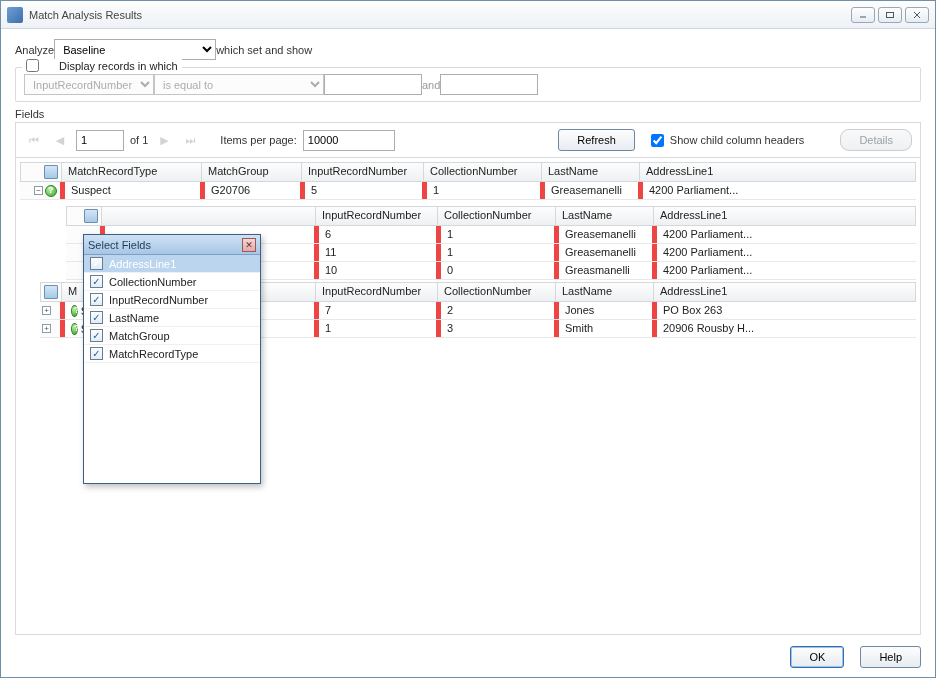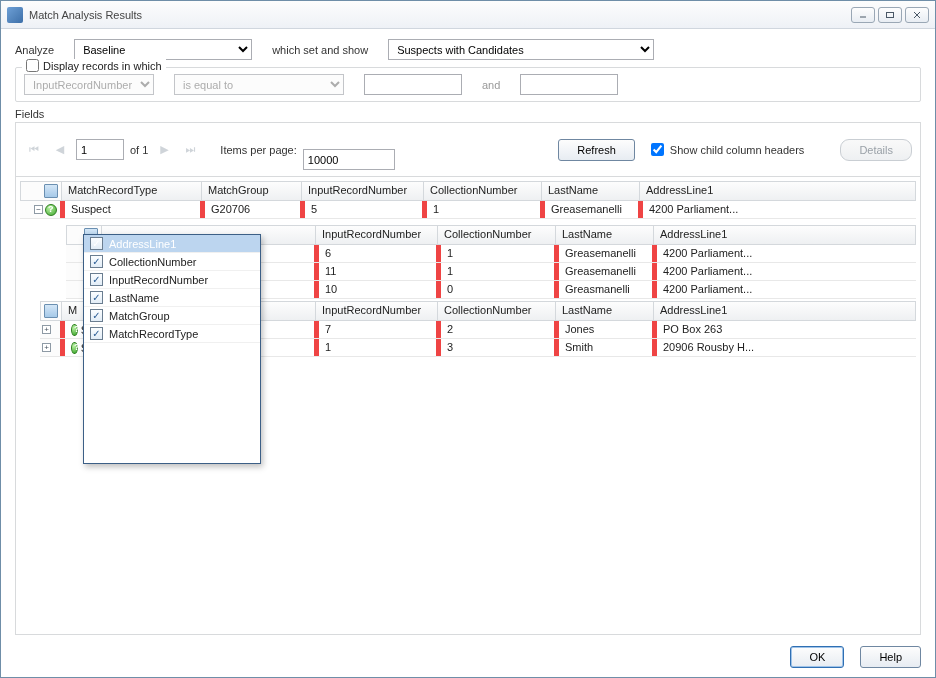--- a/index.html
+++ b/index.html
@@ -10,45 +10,45 @@
 
 .titlebar { height: 28px; background: linear-gradient(#fdfdfd,#eef1f6); border-bottom: 1px solid #d0d6de; display: flex; align-items: center; padding: 0 6px; }
 .titlebar .app-icon { width: 16px; height: 16px; background: linear-gradient(135deg,#6ea0d6,#3d6fa8); border-radius: 2px; margin-right: 6px; }
 .titlebar .title { flex: 1; color: #444; }
 .win-btn { width: 24px; height: 16px; margin-left: 3px; border: 1px solid #9aa7b5; border-radius: 3px; background: linear-gradient(#fdfdfd,#e8edf3); display: inline-flex; align-items: center; justify-content: center; font-size: 9px; color: #4a5866; cursor: default; }
 
 
 .content { flex: 1; padding: 10px 14px 0 14px; display: flex; flex-direction: column; position: relative; overflow: hidden; }
 
 
-.row { display: flex; align-items: center; gap: 20px; margin-bottom: 5px; }
+.row { display: flex; align-items: center; gap: 0; margin-bottom: 5px; }
 .lbl { color: #333; }
 select, input[type="text"].field { height: 21px; border: 1px solid #abadb3; background: #fff; font: inherit; padding: 1px 4px; }
 select { cursor: pointer; }
-.select-wide1 { width: 178px; }
+.select-wide1 { width: 162px; }
 .select-wide2 { width: 266px; }
 
 
 input[type="checkbox"] { width: 13px; height: 13px; }
 
 
 .grp { border: 1px solid #d8dadc; border-radius: 2px; position: relative; padding: 6px 8px; margin: 2px 0 6px 0; }
-.grp .legend { position: absolute; top: -9px; left: 6px; background: #fff; padding: 0 4px; display: flex; align-items: center; gap: 4px; }
+.grp .legend { position: absolute; top: -9px; left: 6px; background: #fff; padding: 0 4px; display: flex; align-items: center; gap: 20px; }
 .filter-field { width: 130px; }
 .filter-op { width: 170px; }
 .txt { width: 98px; }
 .disabled { color: #b5b5b5; background: #fbfbfb; }
 select.disabled, input.disabled { color: #8a8a8a; }
 
 
 .results-hdr { border: 1px solid #d8dadc; border-bottom: none; padding: 6px 8px; display: flex; align-items: center; gap: 6px; }
 .pager-btn { width: 20px; height: 20px; display: inline-flex; align-items: center; justify-content: center; color: #7f8893; }
 .pager-btn.dis { color: #cfd4d9; }
 .page-input { width: 48px; height: 20px; text-align: left; padding-left: 4px; }
-.ipp-input { width: 92px; height: 20px; margin-top: 20px; }
+.ipp-input { width: 92px; height: 20px; }
 .btn { height: 22px; padding: 0 18px; border: 1px solid #6f87a1; border-radius: 3px; background: linear-gradient(#fdfdfd,#e7ecf2); cursor: pointer; font: inherit; }
 .btn.dis { color: #9aa1a8; border-color: #c9ced3; background: linear-gradient(#f9f9f9,#eef0f2); cursor: default; border-radius: 9px; }
 .spacer { flex: 1; }
 
 
 .grid { border: 1px solid #d8dadc; flex: 1; overflow: hidden; position: relative; background: #fff; padding: 4px 4px; }
 .grid-row { display: flex; align-items: stretch; border-bottom: 1px solid #e8e8e8; height: 18px; }
 .grid-row.header { background: linear-gradient(#fdfdfd,#eef0f2); border: 1px solid #d4d8dc; height: 20px; }
 .tree-gutter { width: 40px; flex: none; display: flex; align-items: center; justify-content: flex-end; padding-right: 3px; gap: 2px; background: #fcfcfc; }
 .cell { border-left: 5px solid #ef4444; padding: 2px 6px; overflow: hidden; white-space: nowrap; text-overflow: ellipsis; }
@@ -112,23 +112,20 @@
   </div>
 
   <div class="content">
 
     <div class="row">
       <span class="lbl">Analyze</span>
       <select class="select-wide1">
         <option>Baseline</option>
       </select>
       <span class="lbl">which set and show</span>
-      <select class="select-wide2">
-        <option>Suspects with Candidates</option>
-      </select>
     </div>
 
     <div class="grp">
       <span class="legend">
         <input type="checkbox" style="">
         <span>Display records in which</span>
       </span>
       <div class="row" style="margin:0">
         <select class="filter-field disabled" disabled="">
           <option>InputRecordNumber</option>
@@ -265,20 +262,24 @@
         <div class="cell c-irn">1</div>
         <div class="cell c-coll">3</div>
         <div class="cell c-last">Smith</div>
         <div class="cell c-addr">20906 Rousby H...</div>
       </div>
       </div>
 
     </div>
 
     <div class="popup">
+      <div class="popup-title">
+        <span>Select Fields</span>
+        <span class="close">✕</span>
+      </div>
       <div class="popup-list">
         <div class="popup-item sel">
           <span class="popup-chk">✓</span>
           <span>AddressLine1</span>
         </div>
         <div class="popup-item">
           <span class="popup-chk">✓</span>
           <span>CollectionNumber</span>
         </div>
         <div class="popup-item">

